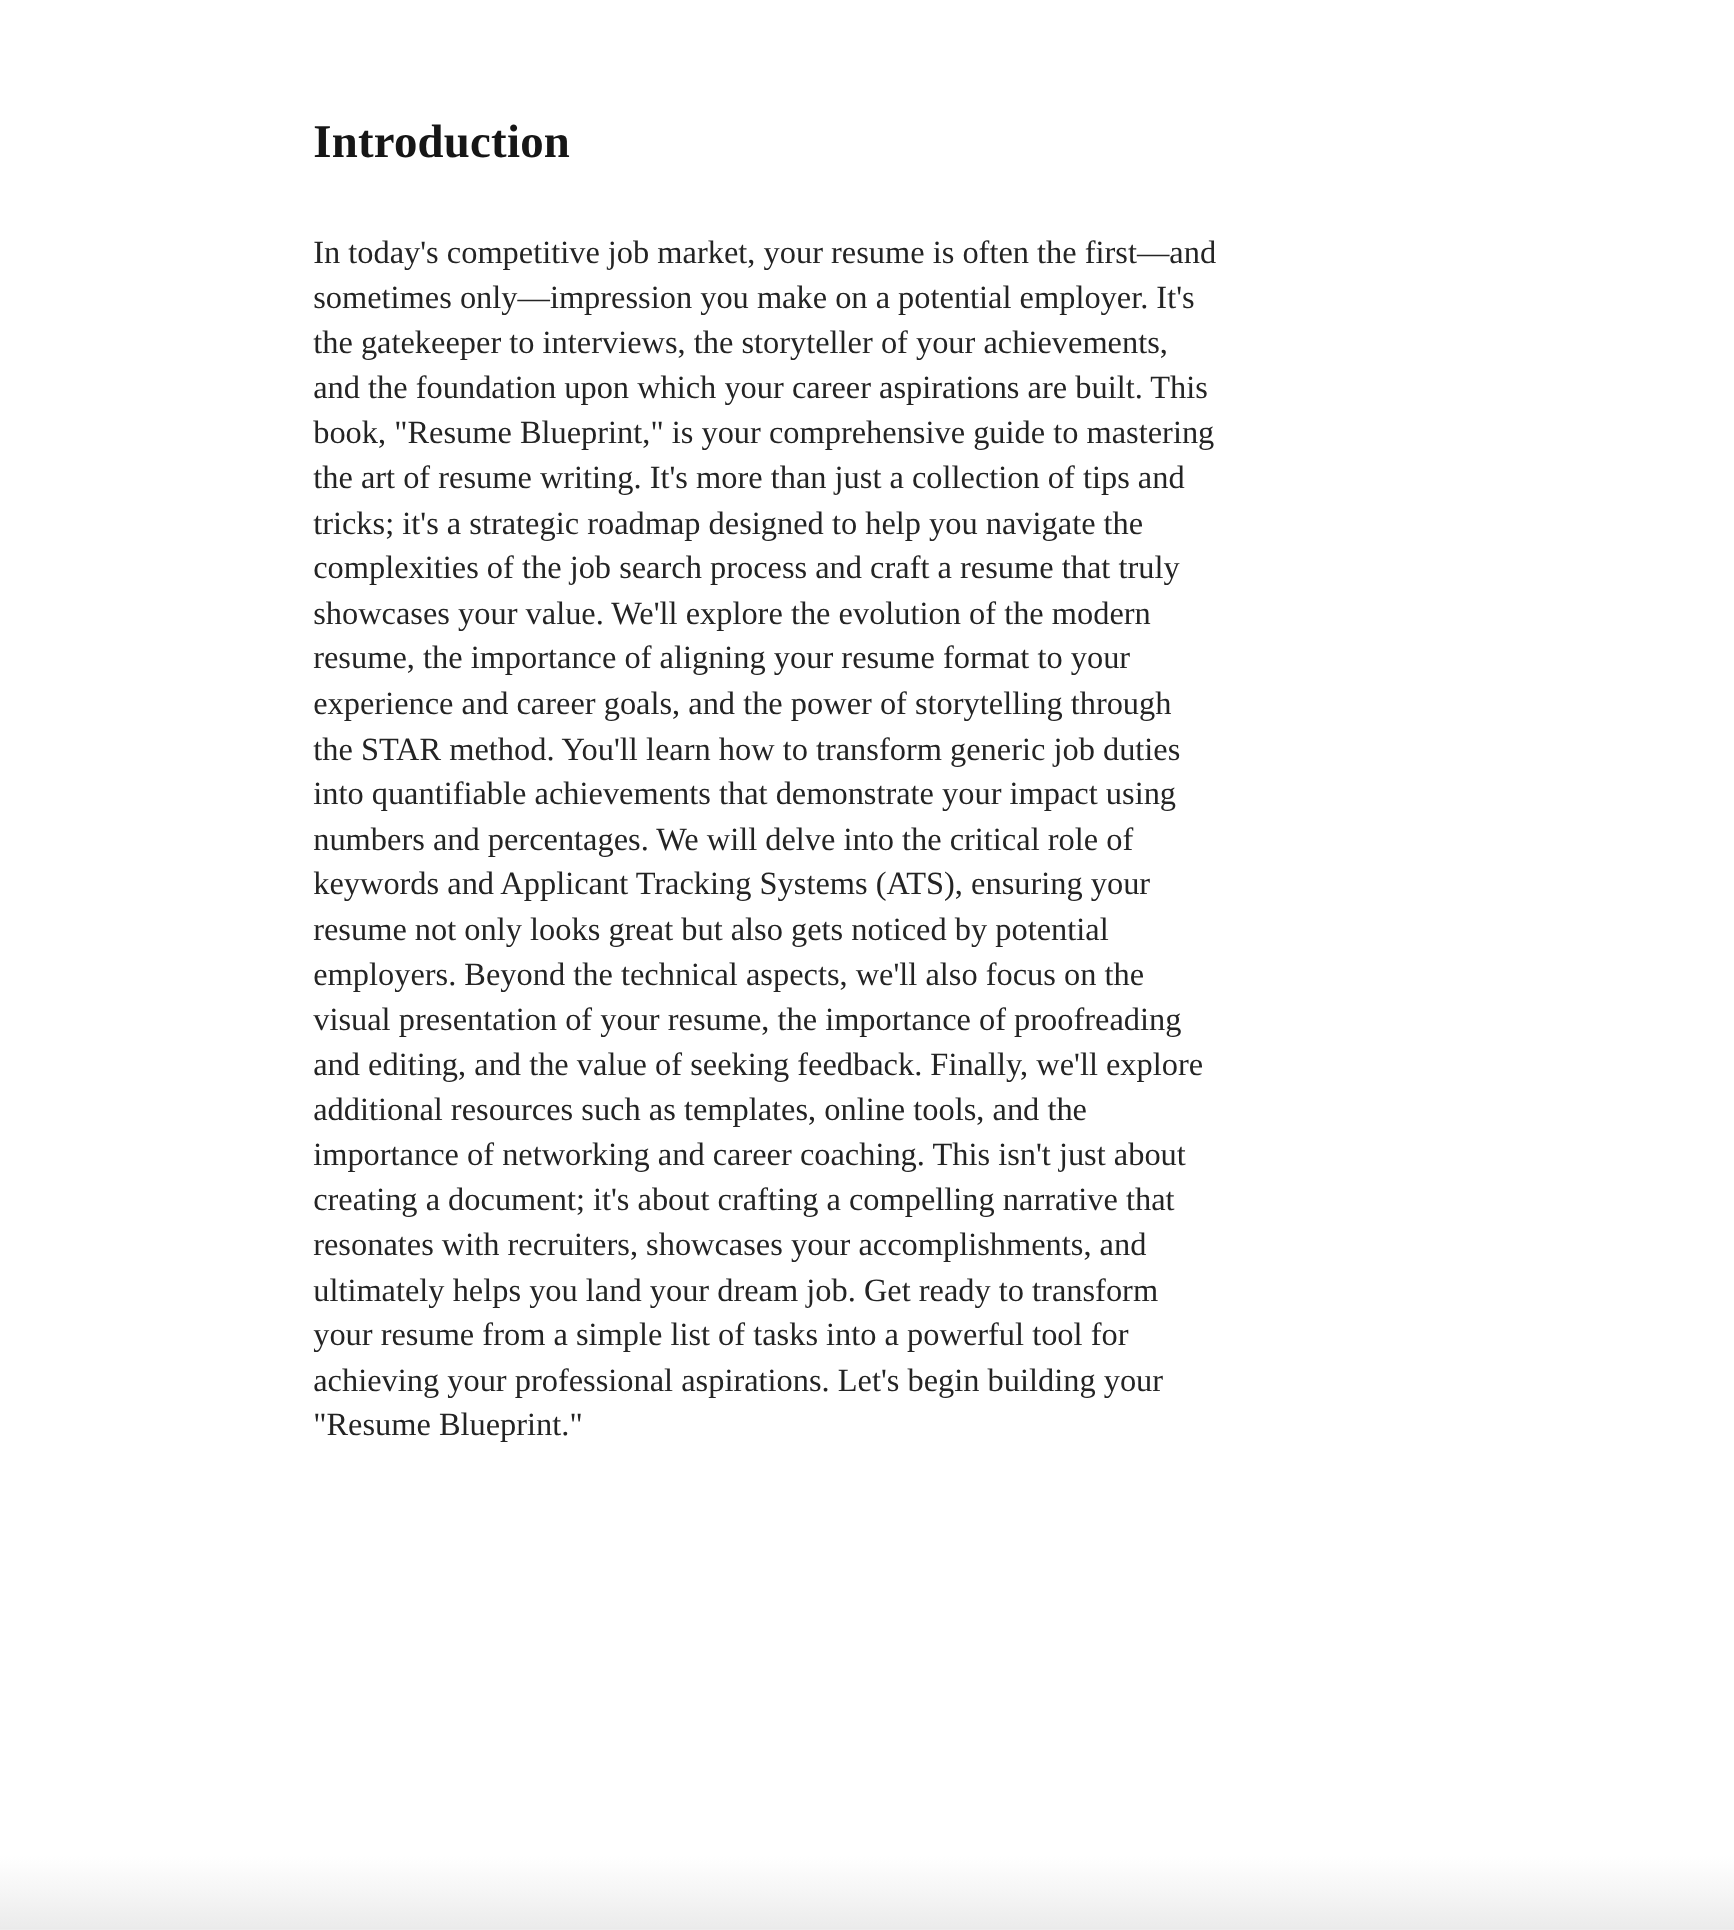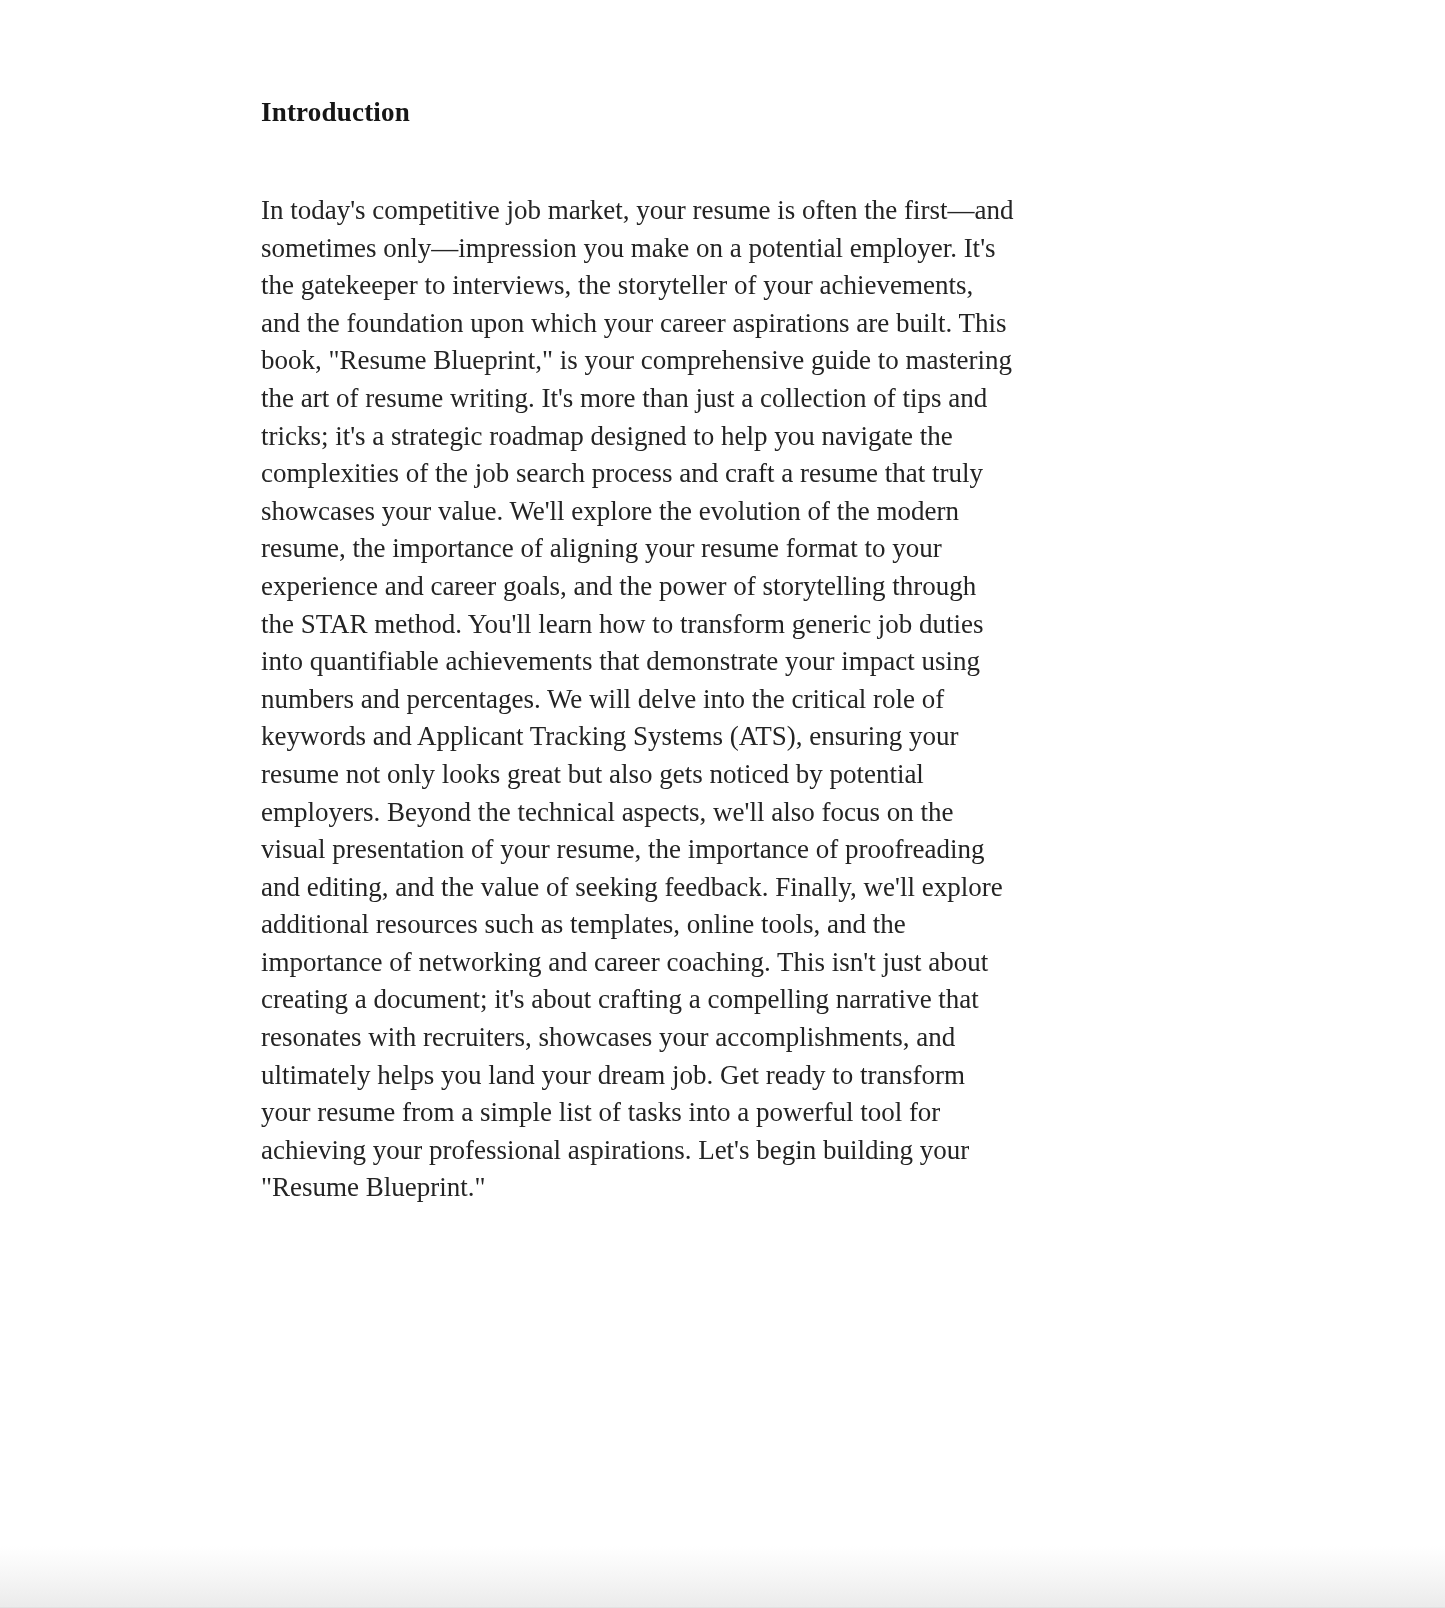--- a/index.html
+++ b/index.html
@@ -18,21 +18,21 @@
     position: absolute;
     inset: 0;
     background: #ffffff;
   }
   .heading {
     position: absolute;
     left: 261px;
     top: 96px;
     margin: 0;
     font-family: "Liberation Serif", "DejaVu Serif", serif;
-    font-size: 27px;
+    font-size: 39px;
     font-weight: bold;
     line-height: 1.2;
     color: #161616;
     letter-spacing: 0.2px;
   }
   .paragraph {
     position: absolute;
     left: 261px;
     top: 192px;
     width: 910px;

